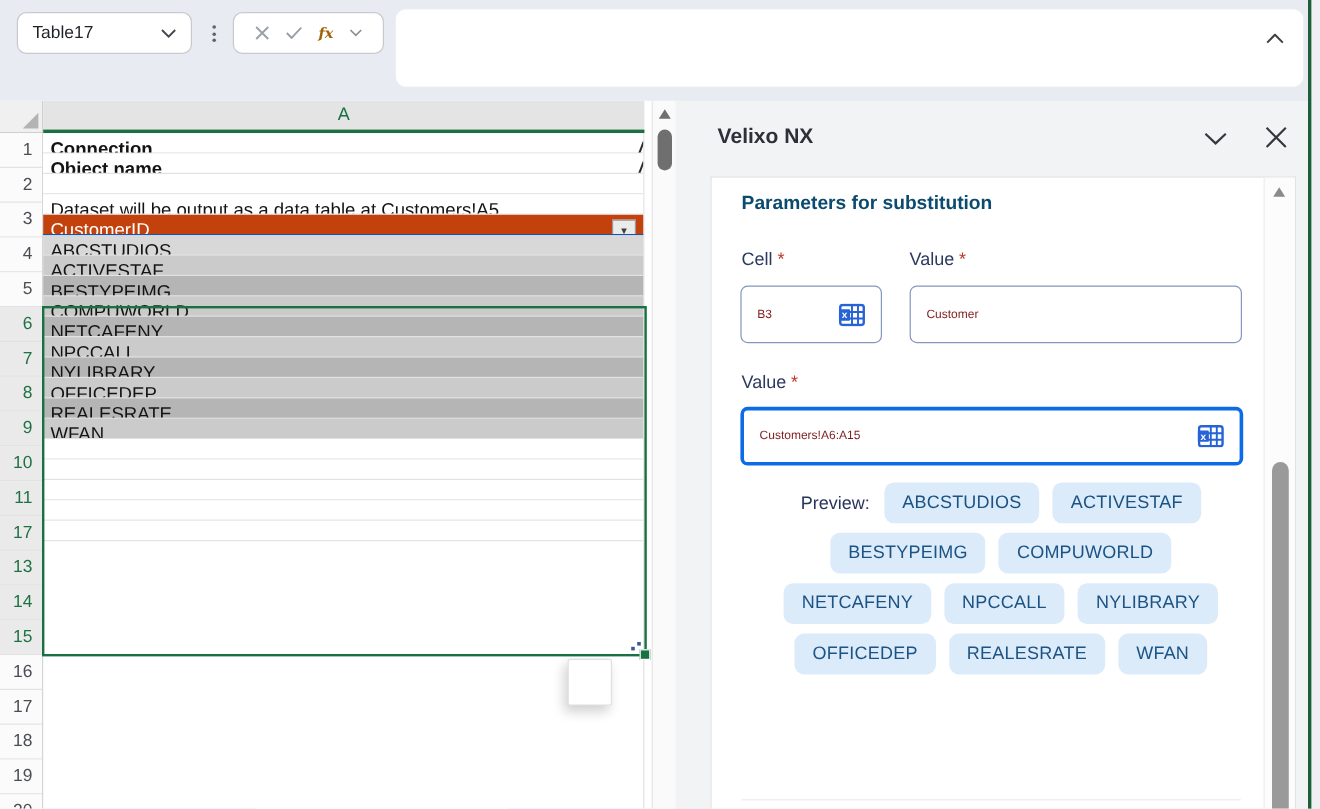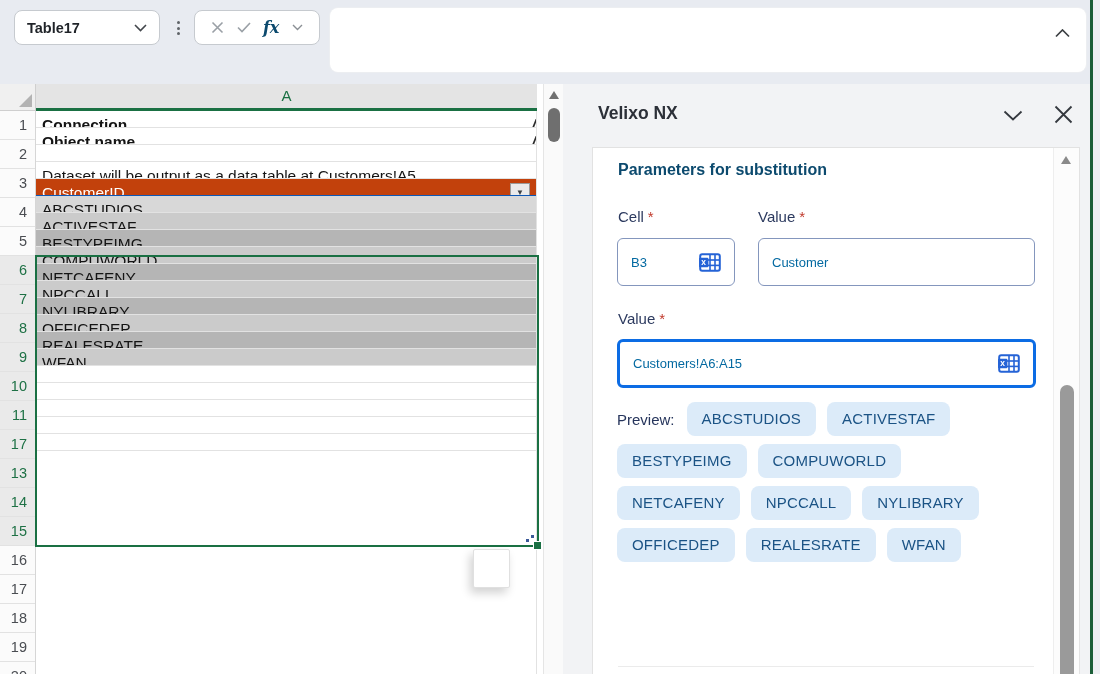--- a/index.html
+++ b/index.html
@@ -4,28 +4,28 @@
 <style>
   * { box-sizing: border-box; margin: 0; padding: 0; }
   html,body { width:1100px; height:674px; overflow:hidden; }
   body { font-family:"Liberation Sans", sans-serif; background:#e8ebf1; position:relative; }
   #app { position:absolute; inset:0; width:1100px; height:674px; overflow:hidden; }
 
   
   #topbar { position:absolute; left:0; top:0; width:1100px; height:84px; background:#e8ebf1; }
   .namebox { position:absolute; left:14px; top:10px; width:146px; height:35px; background:#fff;
     border:1px solid #c6cacf; border-radius:8px; display:flex; align-items:center; padding:0 12px; cursor:pointer; }
-  .namebox .nb-text { font-size:14.5px; color:#1f2328;font-weight:bold; }
+  .namebox .nb-text { font-size:14.5px; color:#1f2328; }
   .namebox .nb-chev { margin-left:auto; display:flex; }
   .kebab { position:absolute; left:172px; top:18px; width:12px; height:20px; display:flex; flex-direction:column;
     align-items:center; justify-content:center; gap:2.5px; }
   .kebab i { width:3px; height:3px; border-radius:50%; background:#5f6368; }
   .fxgroup { position:absolute; left:194px; top:10px; width:126px; height:35px; background:#fff;
     border:1px solid #c6cacf; border-radius:8px; display:flex; align-items:center; justify-content:space-around; padding:0 10px; }
-  .fx-label { font-family:"DejaVu Serif", serif; font-style:italic; font-weight:bold; font-size:16px; color:#0c4a6e; }
+  .fx-label { font-family:"DejaVu Serif", serif; font-style:italic; font-weight:bold; font-size:12px; color:#a16207; }
   .fbtn { display:flex; align-items:center; justify-content:center; cursor:pointer; }
   .forminput { position:absolute; left:330px; top:8px; width:756px; height:64px; background:#fff; border-radius:8px;
     box-shadow:0 0 0 1px #eceef1; }
   .forminput .f-text { position:absolute; left:14px; top:8px; font-size:14px; color:#202124; }
   .forminput .f-collapse { position:absolute; right:16px; top:16px; cursor:pointer; }
 
   
   #sheet { position:absolute; left:0; top:84px; width:563px; height:590px; background:#fff; overflow:hidden; }
   #corner { position:absolute; left:0; top:0; width:36px; height:27px; background:#f0f0f0;
     border-right:1px solid #cfcfcf; border-bottom:1px solid #cfcfcf; }
@@ -70,27 +70,27 @@
   #card { position:absolute; left:29px; top:63px; width:488px; height:527px; background:#fff;
     border:1px solid #e2e2e2; border-bottom:none; overflow:hidden; }
   #card-scroll { position:absolute; right:0; top:0; width:26px; height:100%; background:#fcfcfc; border-left:1px solid #eeeeee; }
   #card-scroll .scroll-up { left:7px; top:8px; border-bottom-color:#8a8a8a; }
   #card-thumb { position:absolute; left:6px; top:237px; width:14px; height:300px; background:#9a9a9a; border-radius:7px; cursor:grab; }
   .section-title { position:absolute; left:25px; top:13px; font-size:16px; font-weight:600; color:#0c4a6e; }
   .fld-label { position:absolute; font-size:15px; color:#2c3a5f; }
   .req { color:#c0392b; margin-left:4px; }
   .inputbox { position:absolute; height:48px; background:#fff; border:1px solid #8496bd; border-radius:6px;
     display:flex; align-items:center; padding:0 13px; cursor:text; }
-  .inputbox .val { font-size:13px; color:#0369a1; }
+  .inputbox .val { font-size:10px; color:#7f1d1d; }
   .inputbox .rpick { margin-left:auto; display:flex; cursor:pointer; }
   #cell-input { left:24px; top:90px; width:118px; }
   #name-input { left:165px; top:90px; width:277px; }
   #value-input { left:24px; top:191px; width:419px; height:49px; border:3px solid #0c6ce4;gap:41px; }
   #chips-wrap { position:absolute; left:24px; top:254px; width:434px; }
-  .chip-row { display:flex; align-items:center; gap:11px; height:34px; margin-bottom:8px; }
+  .chip-row { display:flex; align-items:center; gap:11px; height:34px; margin-bottom:8px;justify-content:center; }
   .preview-label { font-size:15px; color:#26355c; margin-right:1px; }
   .chip { background:#dcebf9; color:#1b5385; border-radius:8px; padding:0 15px; height:34px; line-height:34px;
     font-size:15px; font-weight:500; letter-spacing:.2px; cursor:pointer; white-space:nowrap; }
   #add-btn { position:absolute; left:24px; top:449px; width:417px; height:44px; background:#0e6ffd; border:none;
     border-radius:6px; color:#fff; font-size:17px; font-weight:bold; font-family:"Liberation Sans",sans-serif;
     display:flex; align-items:center; justify-content:center; cursor:pointer; }
   #card-divider { position:absolute; left:25px; top:518px; width:416px; height:1px; background:#ebebeb; }
 
   
   #green-edge { position:absolute; left:1090px; top:0; width:3px; height:674px; background:#1c5f38; }

